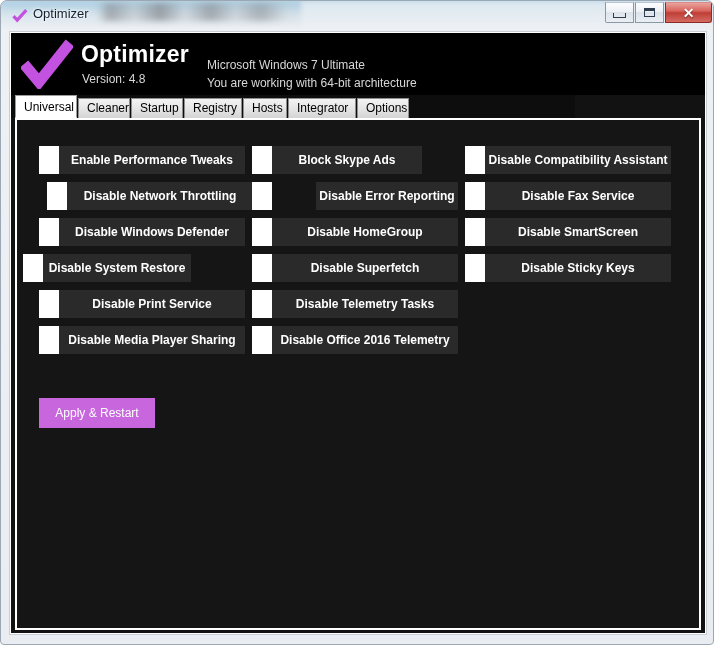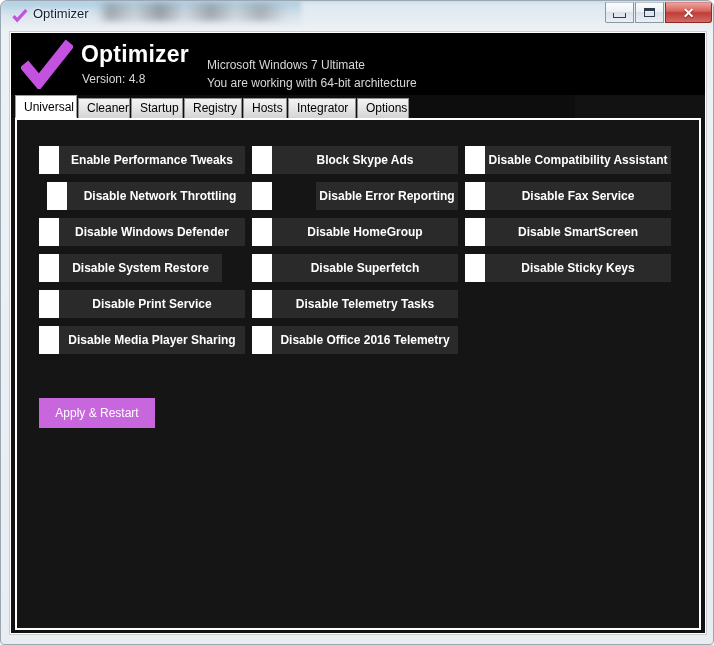--- a/index.html
+++ b/index.html
@@ -378,33 +378,33 @@
             <div class="tweak-label">Enable Performance Tweaks</div>
           </div>
           <div class="tweak-row" style="left: 22px; width: 206px; top: 62px; margin-left: 8px;">
             <div class="tweak-check"></div>
             <div class="tweak-label">Disable Network Throttling</div>
           </div>
           <div class="tweak-row" style="left: 22px; width: 206px; top: 98px;">
             <div class="tweak-check"></div>
             <div class="tweak-label">Disable Windows Defender</div>
           </div>
-          <div class="tweak-row" style="left: 22px; width: 183px; top: 134px;">
+          <div class="tweak-row" style="left: 6px; width: 168px; top: 134px;">
             <div class="tweak-check"></div>
             <div class="tweak-label">Disable System Restore</div>
           </div>
           <div class="tweak-row" style="left: 22px; width: 206px; top: 170px;">
             <div class="tweak-check"></div>
             <div class="tweak-label">Disable Print Service</div>
           </div>
           <div class="tweak-row" style="left: 22px; width: 206px; top: 206px;">
             <div class="tweak-check"></div>
             <div class="tweak-label">Disable Media Player Sharing</div>
           </div>
-          <div class="tweak-row" style="left: 235px; width: 206px; top: 26px;">
+          <div class="tweak-row" style="left: 235px; width: 170px; top: 26px;">
             <div class="tweak-check"></div>
             <div class="tweak-label">Block Skype Ads</div>
           </div>
           <div class="tweak-row" style="left: 235px; width: 206px; top: 62px; gap: 44px;">
             <div class="tweak-check"></div>
             <div class="tweak-label">Disable Error Reporting</div>
           </div>
           <div class="tweak-row" style="left: 235px; width: 206px; top: 98px;">
             <div class="tweak-check"></div>
             <div class="tweak-label">Disable HomeGroup</div>

